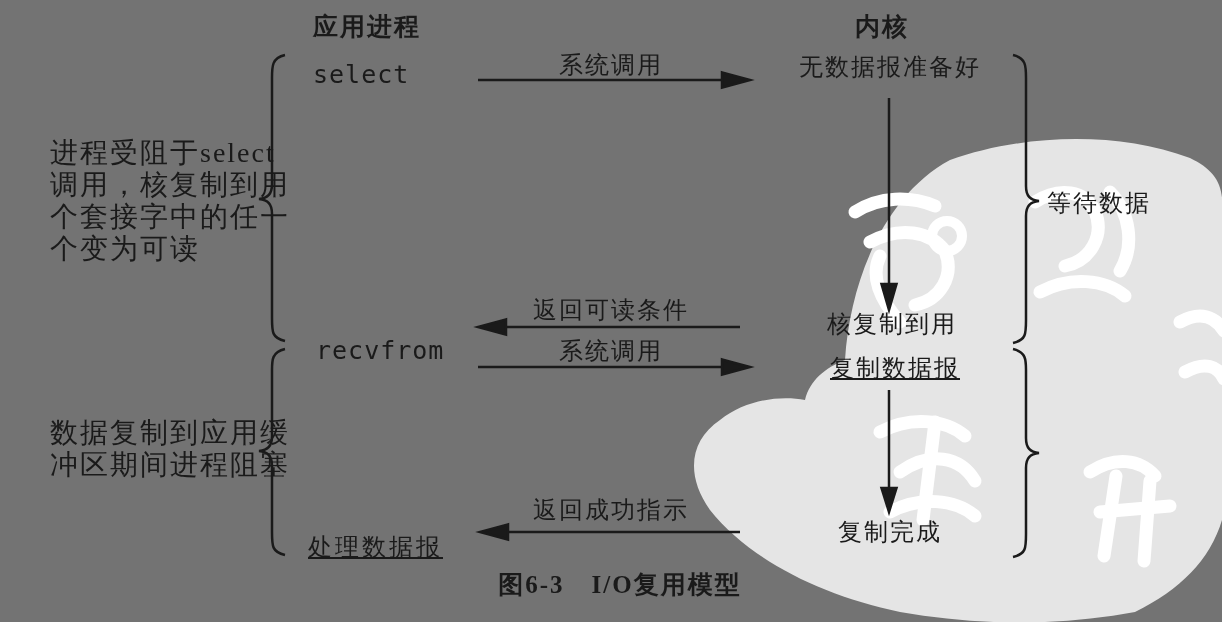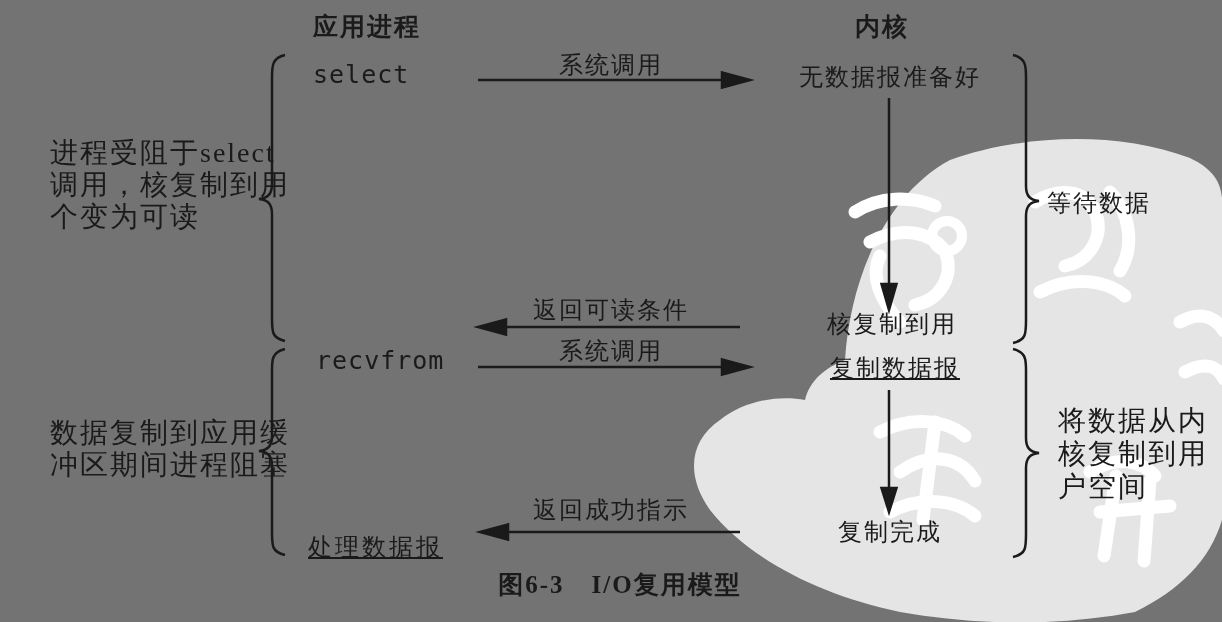--- a/index.html
+++ b/index.html
@@ -82,46 +82,42 @@
       <path d="M 285 349 C 272 352 272 360 272 370 L 272 436 C 272 446 268 450 259 451 C 268 452 272 456 272 466 L 272 532 C 272 546 272 552 285 555"></path>
       <path d="M 1013 55 C 1026 58 1026 66 1026 78 L 1026 186 C 1026 196 1030 200 1039 201 C 1030 202 1026 206 1026 216 L 1026 320 C 1026 334 1026 340 1013 343"></path>
       <path d="M 1013 349 C 1026 352 1026 360 1026 370 L 1026 438 C 1026 448 1030 452 1039 453 C 1030 454 1026 458 1026 468 L 1026 534 C 1026 548 1026 554 1013 557"></path>
     </g>
   </svg>
 
   <div class="txt hdr" style="left:313px;top:10px;">应用进程</div>
   <div class="txt hdr" style="left:855px;top:10px;">内核</div>
 
   <div class="txt mono" style="left:313px;top:60px;">select</div>
-  <div class="txt mono" style="left:316px;top:346px;text-align:right;">recvfrom</div>
+  <div class="txt mono" style="left:316px;top:336px;text-align:right;">recvfrom</div>
   <div class="txt cjk" style="left:308px;top:532px;letter-spacing:3px;text-decoration:underline;">处理数据报</div>
 
-  <div class="txt cjk center" style="left:790px;top:62px;width:200px;">无数据报准备好</div>
+  <div class="txt cjk center" style="left:790px;top:52px;width:200px;">无数据报准备好</div>
   <div class="txt cjk center" style="left:792px;top:309px;width:200px;">核复制到用</div>
   <div class="txt cjk center" style="left:795px;top:353px;width:200px;text-decoration:underline;">复制数据报</div>
   <div class="txt cjk center" style="left:790px;top:517px;width:200px;">复制完成</div>
 
   <div class="txt cjk center" style="left:480px;top:50px;width:262px;">系统调用</div>
   <div class="txt cjk center" style="left:480px;top:295px;width:262px;text-align:center;">返回可读条件</div>
   <div class="txt cjk center" style="left:480px;top:336px;width:262px;">系统调用</div>
   <div class="txt cjk center" style="left:480px;top:495px;width:262px;">返回成功指示</div>
 
   <div class="txt annot" style="left:50px;top:137px;">
     <div>进程受阻于select</div>
     <div>调用，核复制到用</div>
+    <div>个套接字中的任一</div>
     <div>个变为可读</div>
   </div>
 
   <div class="txt annot" style="left:50px;top:417px;">
     <div>数据复制到应用缓</div>
     <div>冲区期间进程阻塞</div>
   </div>
 
   <div class="txt cjk" style="left:1047px;top:188px;">等待数据</div>
-  <div class="txt annot" style="left:1058px;top:404px;line-height:33px;">
-    <div>将数据从内</div>
-    <div>核复制到用</div>
-    <div>户空间</div>
-  </div>
 
   <div class="txt caption center" style="left:380px;top:568px;width:480px;">图6-3　I/O复用模型</div>
 
 </div>
 
 </body></html>

